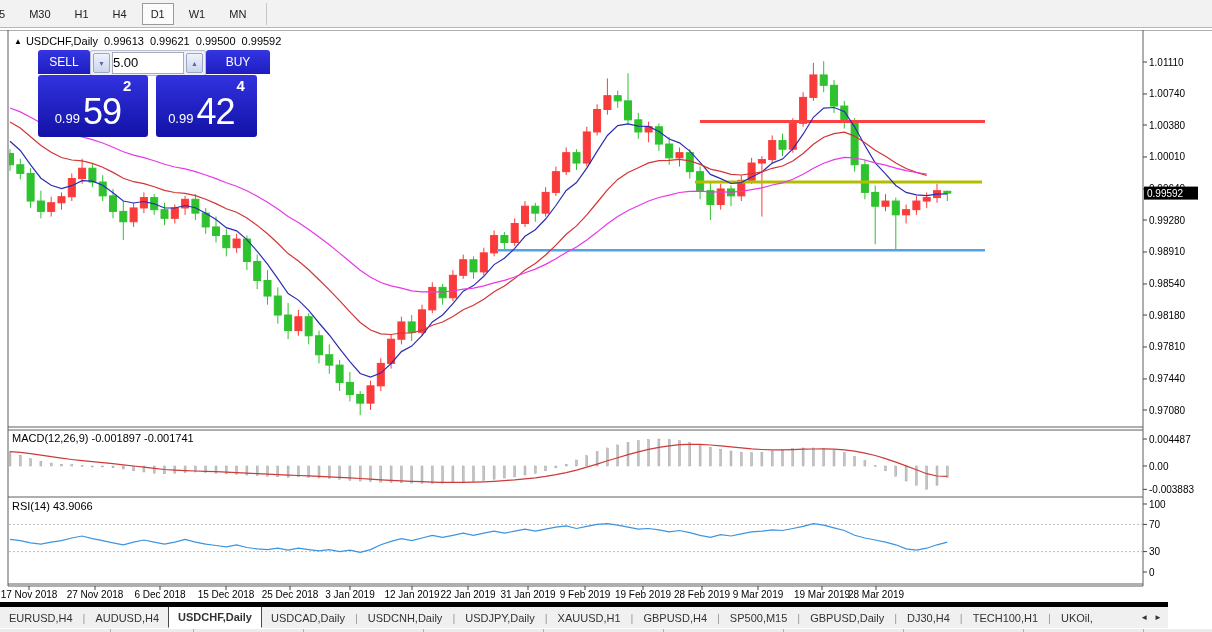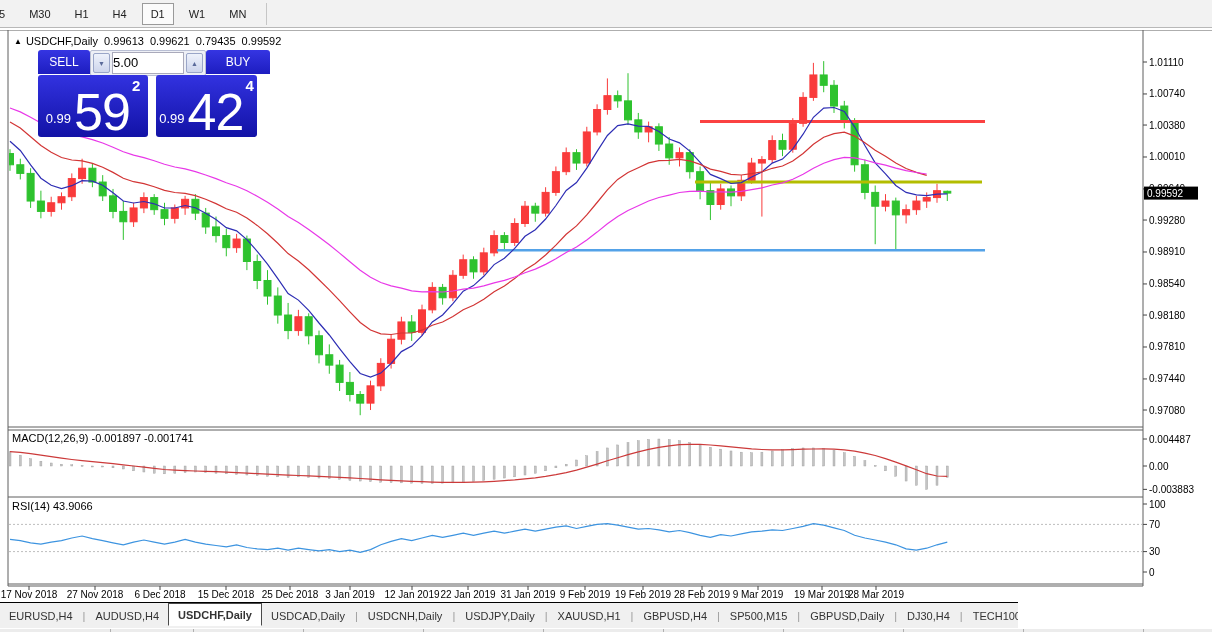--- a/index.html
+++ b/index.html
@@ -28,25 +28,25 @@
   .op-btn { position:absolute; top:0; height:24px; background:linear-gradient(#3535e2,#1d1dc0); color:#fff; font-size:12px; display:flex; align-items:center; justify-content:center; border-radius:3px 3px 0 0; }
   #op-sell-btn { left:0; width:52px; }
   #op-buy-btn { left:168px; width:64px; }
   #op-spinner { position:absolute; left:52px; top:0; width:116px; height:26px; background:#eef0f6; border:1px solid #b9bfd4; border-radius:2px; display:flex; align-items:center; }
   .spin-btn { width:17px; height:20px; margin:0 2px; background:linear-gradient(#eef2fb,#cdd5ec); border:1px solid #9aa6c8; border-radius:2px; color:#5a6a9a; font-size:7px; display:flex; align-items:center; justify-content:center; }
   #op-volume { flex:1; height:22px; background:#fff; border:1px solid #aab; font-size:13px; color:#000; padding-right:5px; line-height:20px; }
   .op-tile { position:absolute; top:25px; height:62px; background:linear-gradient(#3232e0,#1212a6); border-radius:3px; color:#fff; display:flex; align-items:flex-end; justify-content:center; padding-bottom:8px; }
   #op-sell-tile { left:0; width:110px; }
   #op-buy-tile { left:118px; width:101px; }
   .tile-small { font-size:13px; font-weight:normal; margin-right:3px; line-height:20px; }
-  .tile-big { font-size:52px; font-weight:400; line-height:34px; letter-spacing:-1px; }
+  .tile-big { font-size:36px; font-weight:400; line-height:34px; letter-spacing:-1px; }
   .tile-sup { font-size:15px; font-weight:bold; align-self:flex-start; margin-top:2px; margin-left:2px; }
 
   
-  #tab-bar { position:absolute; left:0; top:602px; width:1018px; height:26px; background:#f0f0f0; border-top:1px solid #000000; display:flex; align-items:center; font-size:11px; color:#333; overflow:hidden; }
+  #tab-bar { position:absolute; left:0; top:602px; width:1168px; height:26px; background:#f0f0f0; border-top:5px solid #000000; display:flex; align-items:center; font-size:11px; color:#333; overflow:hidden; }
   .sym-tab { padding:4px 9px; white-space:nowrap; cursor:default; }
   .sym-tab.active { background:#fff; border:1px solid #4a4a4a; border-bottom:1px solid #fff; font-weight:bold; margin-top:-2px; padding-top:5px; }
   .tab-sep { color:#9a9a9a; padding:0 1px; }
   #tab-scroll { margin-left:auto; display:flex; gap:6px; padding-right:6px; font-size:8px; color:#333; }
 
   
   #status-bar { position:absolute; left:0; top:628px; width:1212px; height:4px; background:#ececec; border-top:1px solid #fff; }
   .sb-sep { position:absolute; top:0; width:1px; height:4px; background:#b0b0b0; }
 
   svg text { font-family:"Liberation Sans","DejaVu Sans",sans-serif; }
@@ -455,21 +455,21 @@
           <text x="822" y="598" font-size="10" fill="#000" text-anchor="middle">19 Mar 2019</text>
           <line x1="876" y1="586" x2="876" y2="590" stroke="#444" stroke-width="1"></line>
           <text x="876" y="598" font-size="10" fill="#000" text-anchor="middle">28 Mar 2019</text>
         </g>
       </svg>
 
     <div id="chart-header">
       <span class="tri">▲</span><span>USDCHF,Daily</span>
       <span>0.99613</span>
       <span>0.99621</span>
-      <span>0.79435</span>
+      <span>0.99500</span>
       <span>0.99592</span>
     </div>
 
     <div id="order-panel">
       <div id="op-toprow">
         <div class="op-btn" id="op-sell-btn">SELL</div>
         <div id="op-spinner">
           <div class="spin-btn">▼</div>
           <div id="op-volume">5.00</div>
           <div class="spin-btn">▲</div>

